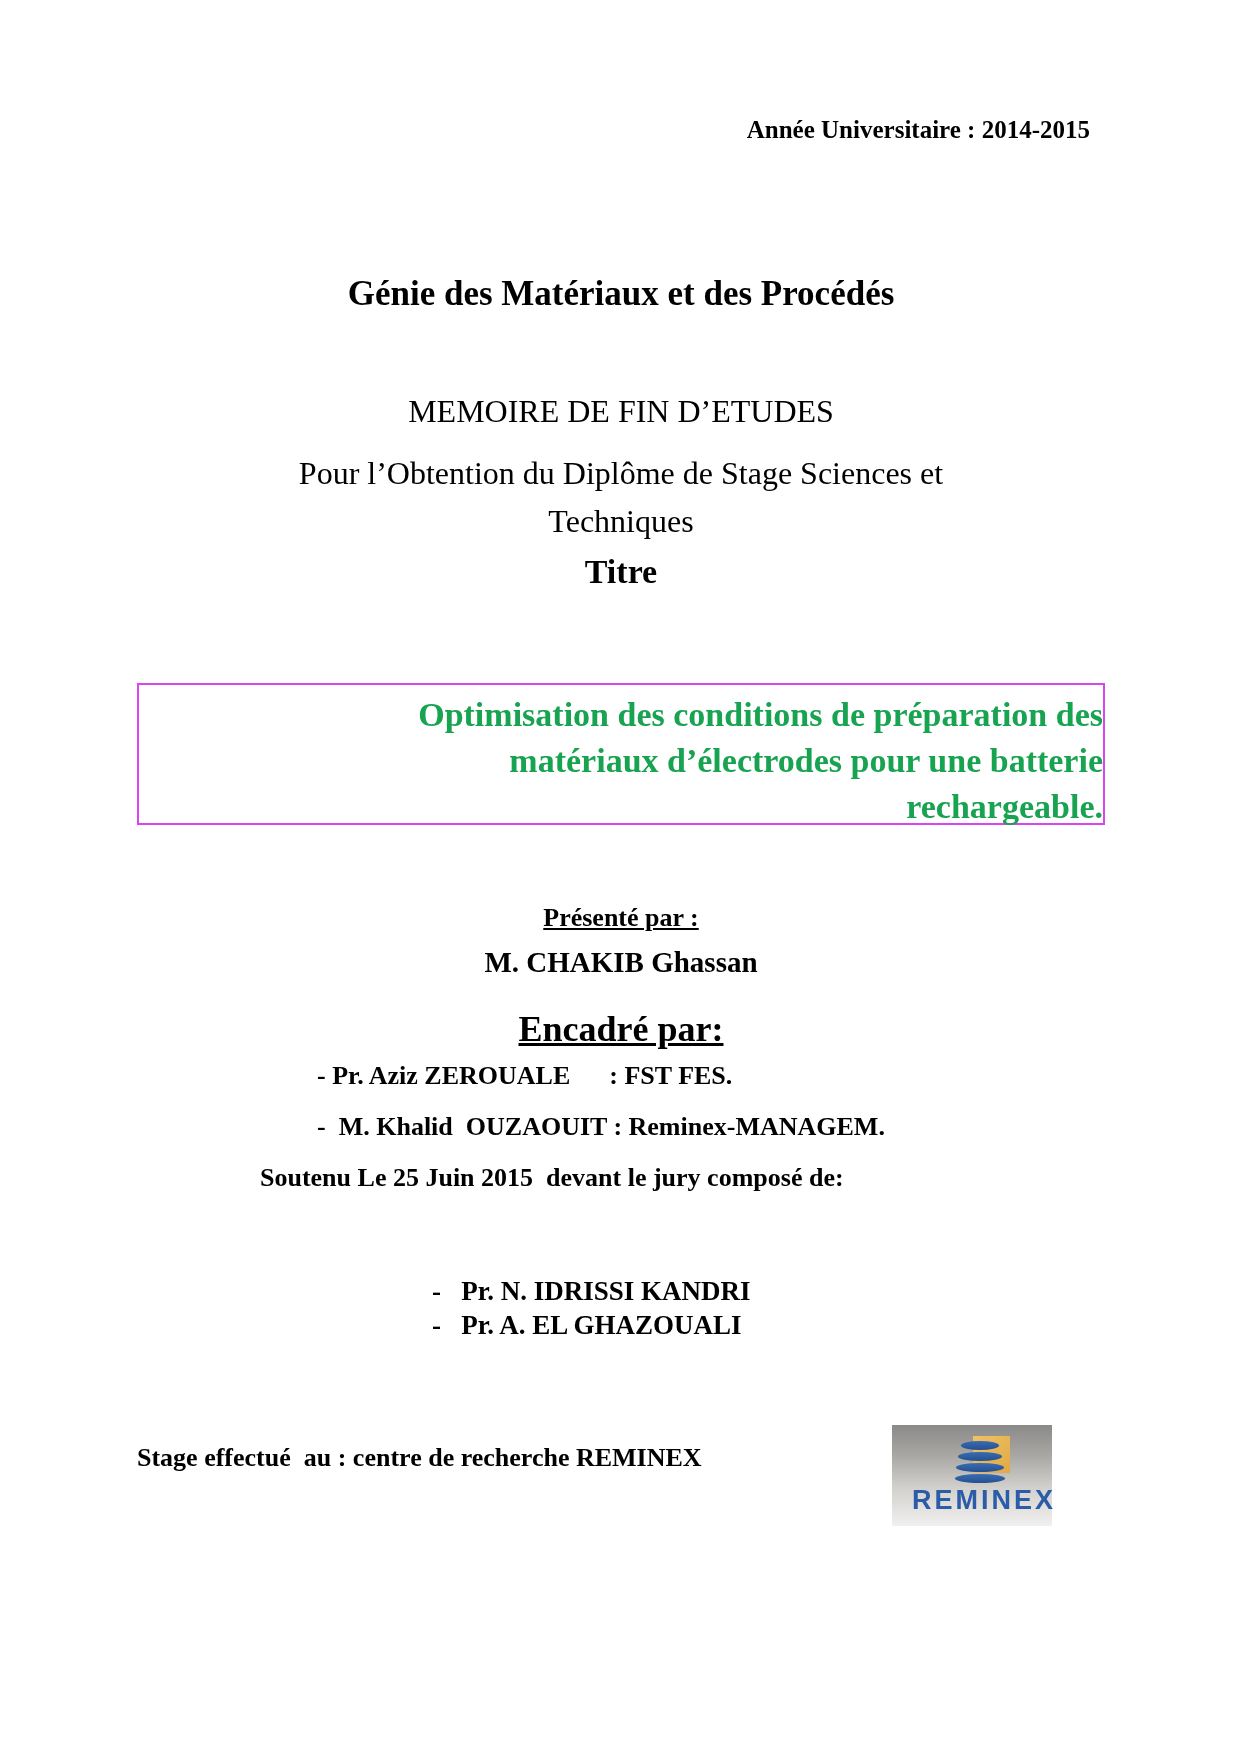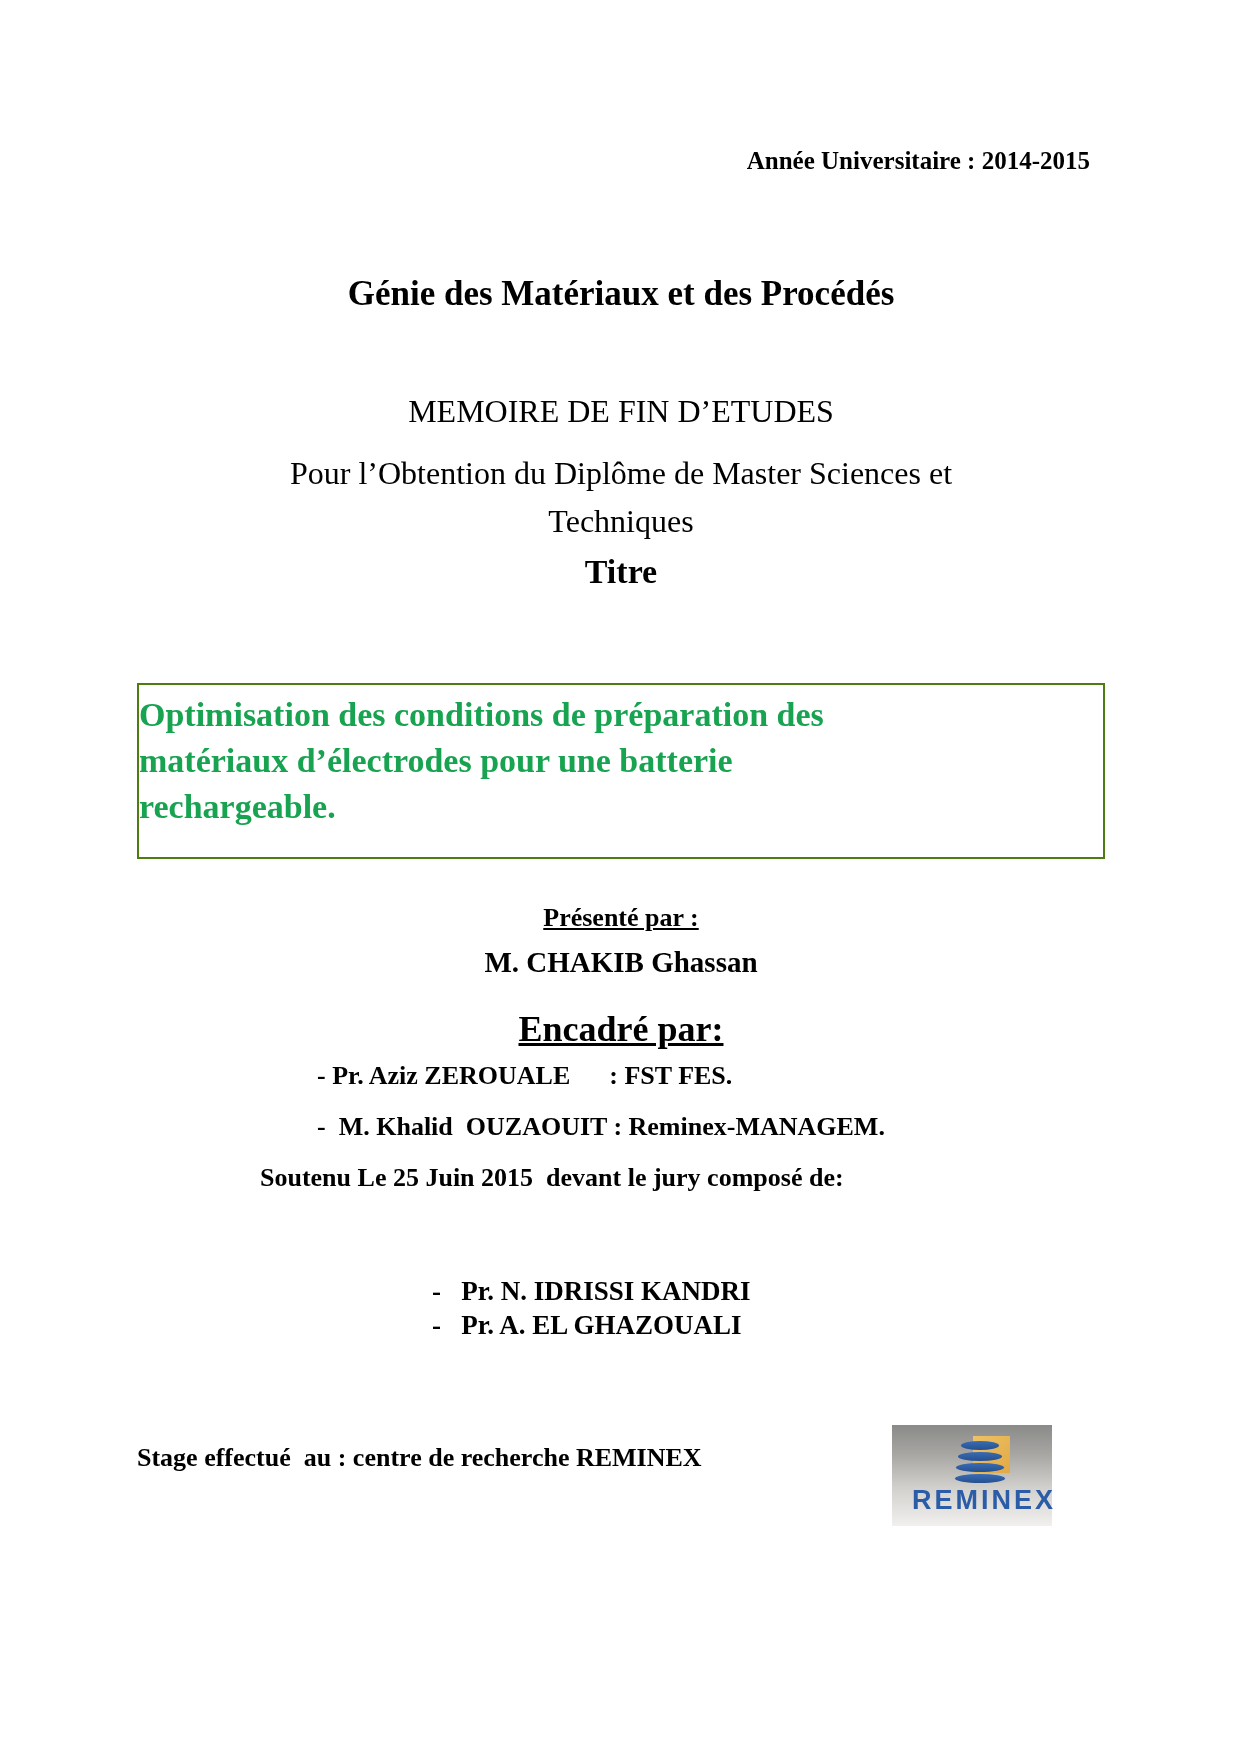--- a/index.html
+++ b/index.html
@@ -20,39 +20,39 @@
   .centered {
     left: 137px;
     right: 136px;
     text-align: center;
   }
   .b { font-weight: bold; }
   .u { text-decoration: underline; }
   .pre { white-space: pre-wrap; }
 
   .academic-year {
-    top: 147px;
+    top: 116px;
     right: 151px;
     font-size: 25px;
     font-weight: bold;
   }
   .program-line1 { top: 223px; font-size: 29px; }
   .program-line2 { top: 274px; font-size: 35px; }
   .memoir-heading { top: 393px; font-size: 32px; font-weight: normal; }
   .memoir-sub { top: 449px; font-size: 32px; font-weight: normal; line-height: 48px; }
   .title-label { top: 553px; font-size: 34px; }
 
   .thesis-box {
     top: 683px;
     left: 137px;
     width: 968px;
-    height: 176px;
-    border: 2px solid #4d7c0f;
+    height: 142px;
+    border: 2px solid #d946ef;
     box-sizing: border-box;
-    text-align: left;
+    text-align: right;
   }
   .thesis-box .line {
     font-size: 34px;
     font-weight: bold;
     line-height: 46px;
     color: #18a351;
   }
   .thesis-box .line:first-child { margin-top: 7px; }
 
   .presented-label { top: 903px; font-size: 26px; }
@@ -115,21 +115,21 @@
 
 <div class="page">
 
   <div class="abs academic-year">Année Universitaire : 2014-2015</div>
 
   <div class="abs centered b program-line2">Génie des Matériaux et des Procédés</div>
 
   <div class="abs centered memoir-heading">MEMOIRE DE FIN D’ETUDES</div>
 
   <div class="abs centered memoir-sub">
-    <div>Pour l’Obtention du Diplôme de Master Sciences et</div>
+    <div>Pour l’Obtention du Diplôme de Stage Sciences et</div>
     <div>Techniques</div>
   </div>
 
   <div class="abs centered b title-label">Titre</div>
 
   <div class="abs thesis-box">
     <div class="line">Optimisation des conditions de préparation des</div>
     <div class="line">matériaux d’électrodes pour une batterie</div>
     <div class="line">rechargeable.</div>
   </div>

